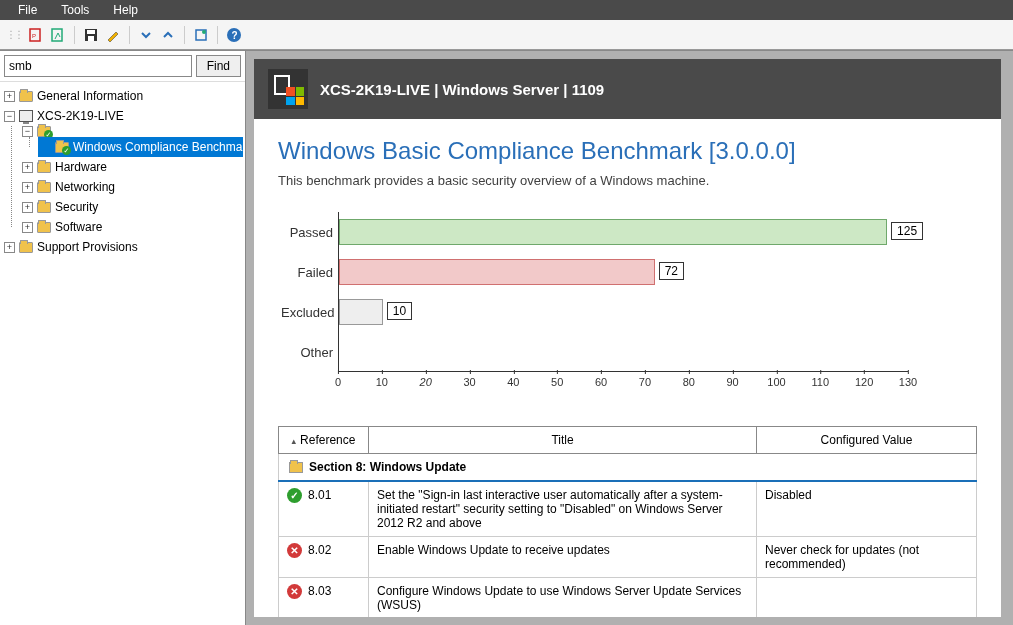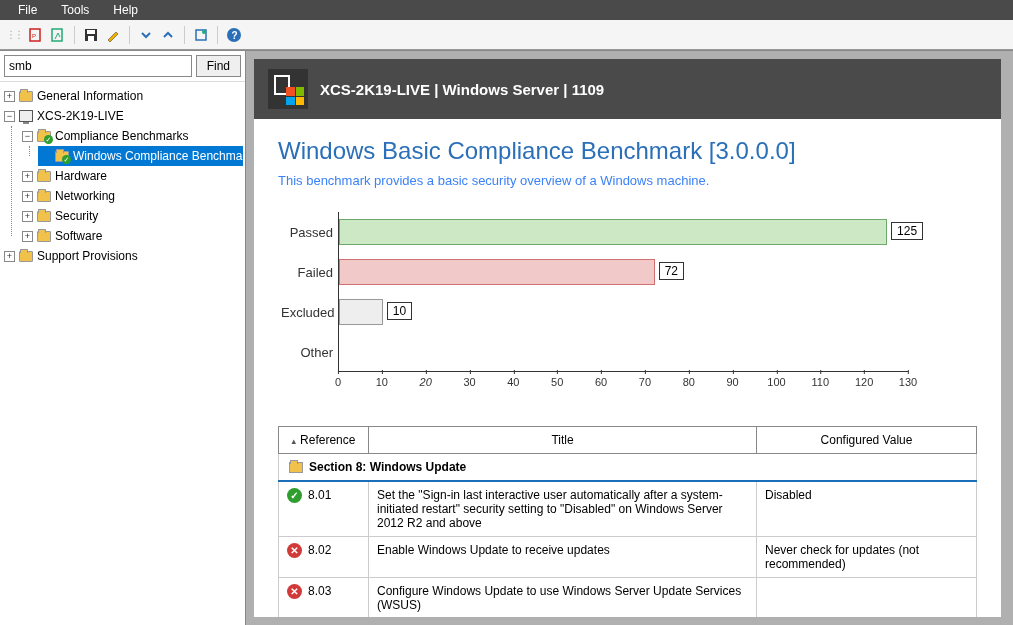--- a/index.html
+++ b/index.html
@@ -41,21 +41,21 @@
   
   .page-header { background: #4a4a4a; color: #fff; display: flex; align-items: center; padding: 10px 14px; gap: 12px; }
   .header-icon { width: 40px; height: 40px; background: #333; position: relative; flex-shrink: 0; }
   .header-icon::before { content:""; position:absolute; left:6px; top:6px; width:12px; height:16px; border:2px solid #fff; }
   .win-squares { position:absolute; right:4px; bottom:4px; width:18px; height:18px; display:grid; grid-template-columns:1fr 1fr; grid-template-rows:1fr 1fr; gap:1px; }
   .win-squares span:nth-child(1){background:#f25022;} .win-squares span:nth-child(2){background:#7fba00;} .win-squares span:nth-child(3){background:#00a4ef;} .win-squares span:nth-child(4){background:#ffb900;}
   .header-title { font-size: 15px; font-weight: 600; }
   
   .page-body { padding: 18px 24px; }
   .page-title { color: #2a6fb8; font-size: 24px; font-weight: 400; margin-bottom: 8px; }
-  .page-desc { color: #3b82f6; font-size: 13px; margin-bottom: 24px; }
+  .page-desc { color: #404040; font-size: 13px; margin-bottom: 24px; }
   
   .chart { position: relative; margin-left: 60px; margin-bottom: 30px; }
   .chart-row { display: flex; align-items: center; height: 40px; }
   .chart-label { position: absolute; left: -58px; width: 52px; text-align: right; font-size: 13px; color: #333; }
   .chart-axis { border-left: 1px solid #333; border-bottom: 1px solid #333; position: relative; height: 160px; }
   .bar-track { position: relative; height: 26px; }
   .bar { position: absolute; left: 0; top: 0; height: 100%; border: 1px solid #888; }
   .bar.passed { background: #cde8c5; border-color: #6fa86b; }
   .bar.failed { background: #f2c9c9; border-color: #d07070; }
   .bar.excluded { background: #eee; border-color: #999; }
@@ -164,21 +164,20 @@
           <div class="node">
             <span class="expander">−</span>
             <span class="computer-icon"></span>
             <span>XCS-2K19-LIVE</span>
           </div>
           <ul class="children">
             <li>
               <div class="node">
                 <span class="expander">−</span>
                 <span class="folder-icon check-badge"></span>
-                <span>Compliance Benchmarks</span>
               </div>
               <ul class="children">
                 <li>
                   <div class="node selected">
                     <span class="expander blank"></span>
                     <span class="folder-icon check-badge"></span>
                     <span>Windows Compliance Benchmark</span>
                   </div>
                 </li>
               </ul>

